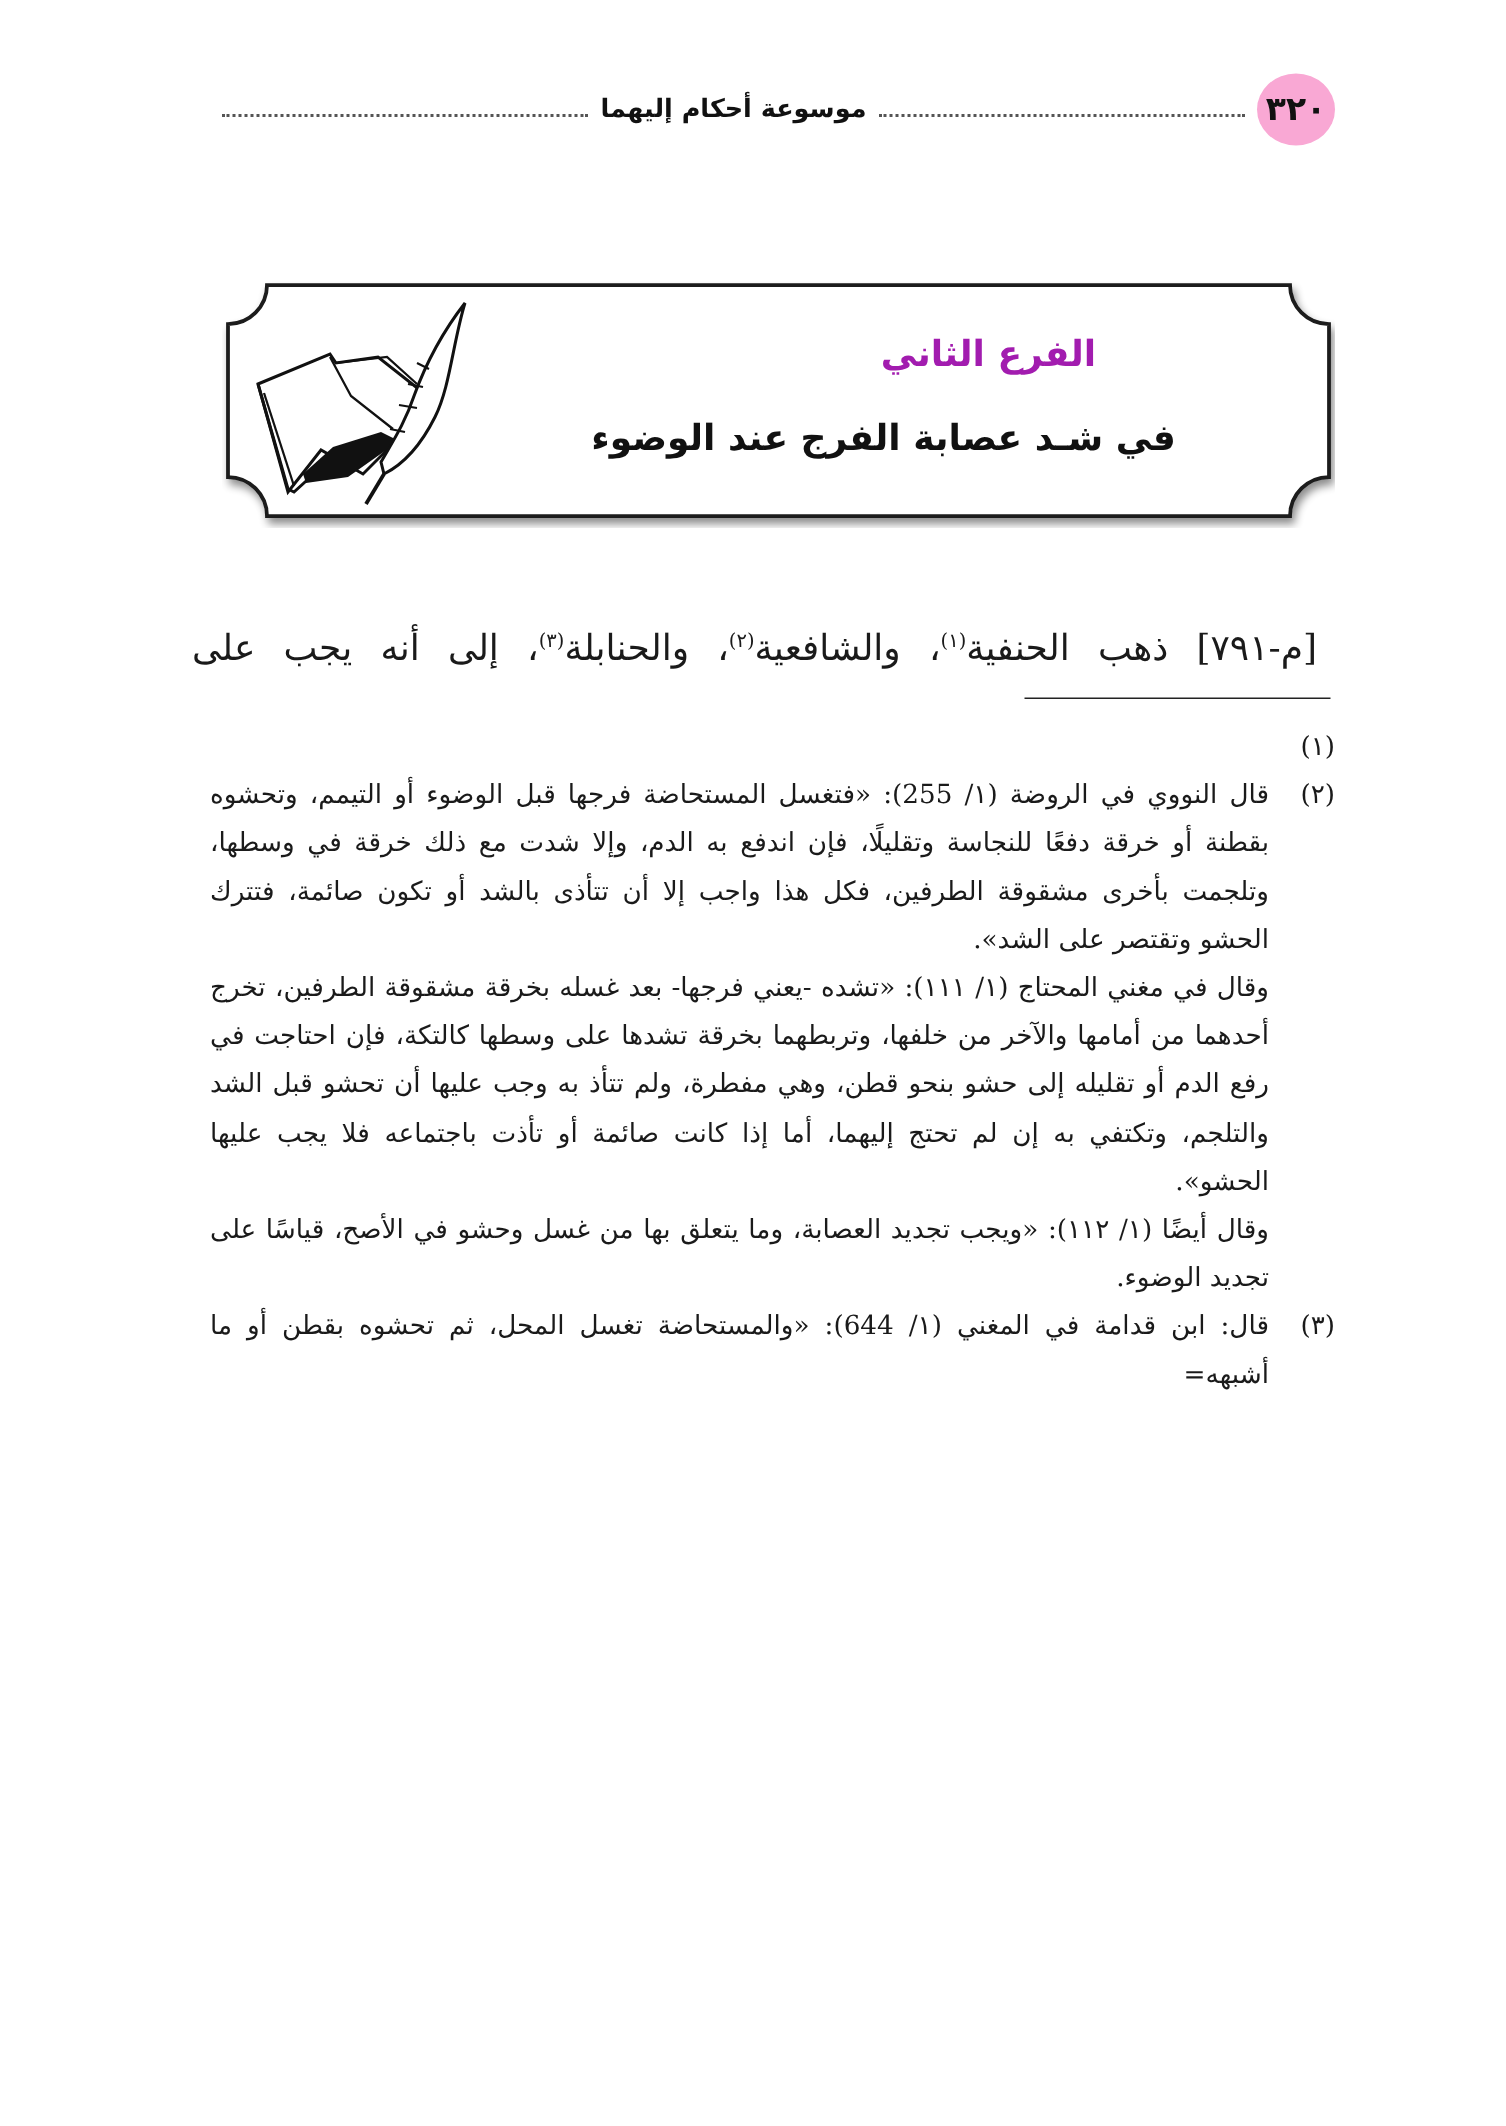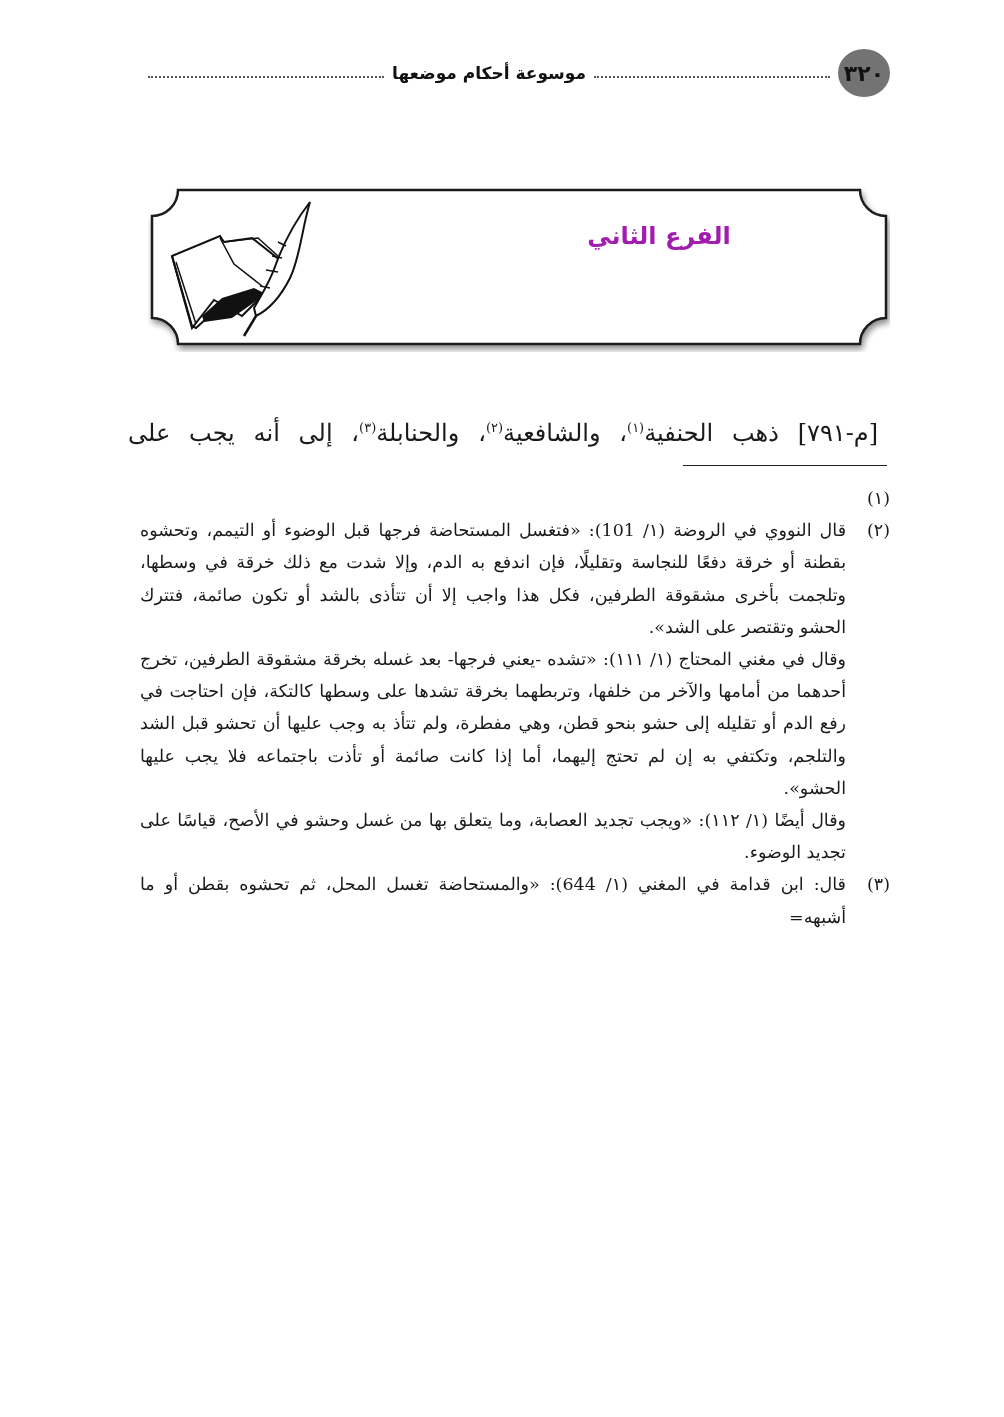--- a/index.html
+++ b/index.html
@@ -10,21 +10,21 @@
   }
   .rtl { direction: rtl; unicode-bidi: embed; }
 
   
   .running-header {
     position: absolute; top: 50px; left: 140px; width: 750px; height: 46px;
     display: flex; align-items: center; direction: rtl;
   }
   .page-num {
     width: 52px; height: 48px; border-radius: 50%;
-    background: #737373; display: flex; align-items: center; justify-content: center;
+    background: #f9a8d4; display: flex; align-items: center; justify-content: center;
     font-family: "DejaVu Sans", sans-serif; font-weight: bold; font-size: 22px;
     color: #111; flex-shrink: 0;
   }
   .dots {
     flex: 1; height: 0; border-bottom: 2px dotted #555; margin: 0 8px; position: relative; top: 4px;
   }
   .book-title {
     font-family: "DejaVu Sans", sans-serif; font-weight: bold; font-size: 17px;
     white-space: nowrap; color: #111;
   }
@@ -62,21 +62,21 @@
   .fn-body { flex: 1; }
   .fn-body p { margin: 0; text-align: justify; }
   .sup { font-size: 13px; vertical-align: super; }
 </style>
 </head>
 <body>
 
 <div class="running-header">
   <div class="page-num">٣٢٠</div>
   <div class="dots"></div>
-  <div class="book-title">موسوعة أحكام موضعها</div>
+  <div class="book-title">موسوعة أحكام إليهما</div>
   <div class="dots"></div>
 </div>
 
 <div class="frame-wrap">
   <svg class="frame-svg" width="742" height="166" viewBox="0 0 742 166">
     <defs>
       <filter id="sh" x="-5%" y="-10%" width="110%" height="125%">
         <feGaussianBlur in="SourceAlpha" stdDeviation="3"></feGaussianBlur>
         <feOffset dx="2" dy="4"></feOffset>
         <feComponentTransfer>
@@ -99,38 +99,39 @@
     <path d="M58,40 L72,66 L100,88" fill="none" stroke="#111" stroke-width="1.5"></path>
     <path d="M40,118 L60,100 L92,90 L104,96 L70,120 L42,124 Z" fill="#111"></path>
     <path d="M62,44 L96,40 L116,58" fill="none" stroke="#111" stroke-width="1.5"></path>
 
     <path d="M148,4 C140,30 138,60 128,80 C118,100 106,112 94,118 L92,110 C100,96 108,84 114,66 C122,44 134,22 148,4 Z" fill="#ffffff" stroke="#111" stroke-width="2"></path>
     <path d="M120,60 L110,58 M124,48 L116,44 M116,74 L104,72 M108,90 L98,88" stroke="#111" stroke-width="1.5"></path>
     <path d="M94,118 L82,138" stroke="#111" stroke-width="2.5"></path>
   </svg>
 
   <div class="frame-title rtl">الفرع الثاني</div>
+  <div class="frame-subtitle rtl">في شـد عصابة الفرج عند الوضوء</div>
 </div>
 
 <div class="main-para rtl">
   <span>[م-٧٩١] ذهب الحنفية</span><span class="sup">(١)</span><span>، والشافعية</span><span class="sup">(٢)</span><span>، والحنابلة</span><span class="sup">(٣)</span><span>، إلى أنه يجب على</span>
 </div>
 
 <div class="fn-rule"></div>
 
 <div class="footnotes rtl">
   <div class="fn">
     <div class="fn-num">(١)</div>
     <div class="fn-body">
     </div>
   </div>
   <div class="fn">
     <div class="fn-num">(٢)</div>
     <div class="fn-body">
-      <p>قال النووي في الروضة (١/ 101): «فتغسل المستحاضة فرجها قبل الوضوء أو التيمم، وتحشوه بقطنة أو خرقة دفعًا للنجاسة وتقليلًا، فإن اندفع به الدم، وإلا شدت مع ذلك خرقة في وسطها، وتلجمت بأخرى مشقوقة الطرفين، فكل هذا واجب إلا أن تتأذى بالشد أو تكون صائمة، فتترك الحشو وتقتصر على الشد».</p>
+      <p>قال النووي في الروضة (١/ 255): «فتغسل المستحاضة فرجها قبل الوضوء أو التيمم، وتحشوه بقطنة أو خرقة دفعًا للنجاسة وتقليلًا، فإن اندفع به الدم، وإلا شدت مع ذلك خرقة في وسطها، وتلجمت بأخرى مشقوقة الطرفين، فكل هذا واجب إلا أن تتأذى بالشد أو تكون صائمة، فتترك الحشو وتقتصر على الشد».</p>
       <p>وقال في مغني المحتاج (١/ ١١١): «تشده -يعني فرجها- بعد غسله بخرقة مشقوقة الطرفين، تخرج أحدهما من أمامها والآخر من خلفها، وتربطهما بخرقة تشدها على وسطها كالتكة، فإن احتاجت في رفع الدم أو تقليله إلى حشو بنحو قطن، وهي مفطرة، ولم تتأذ به وجب عليها أن تحشو قبل الشد والتلجم، وتكتفي به إن لم تحتج إليهما، أما إذا كانت صائمة أو تأذت باجتماعه فلا يجب عليها الحشو».</p>
       <p>وقال أيضًا (١/ ١١٢): «ويجب تجديد العصابة، وما يتعلق بها من غسل وحشو في الأصح، قياسًا على تجديد الوضوء.</p>
     </div>
   </div>
   <div class="fn">
     <div class="fn-num">(٣)</div>
     <div class="fn-body">
       <p>قال: ابن قدامة في المغني (١/ 644): «والمستحاضة تغسل المحل، ثم تحشوه بقطن أو ما أشبهه=</p>
     </div>
   </div>

